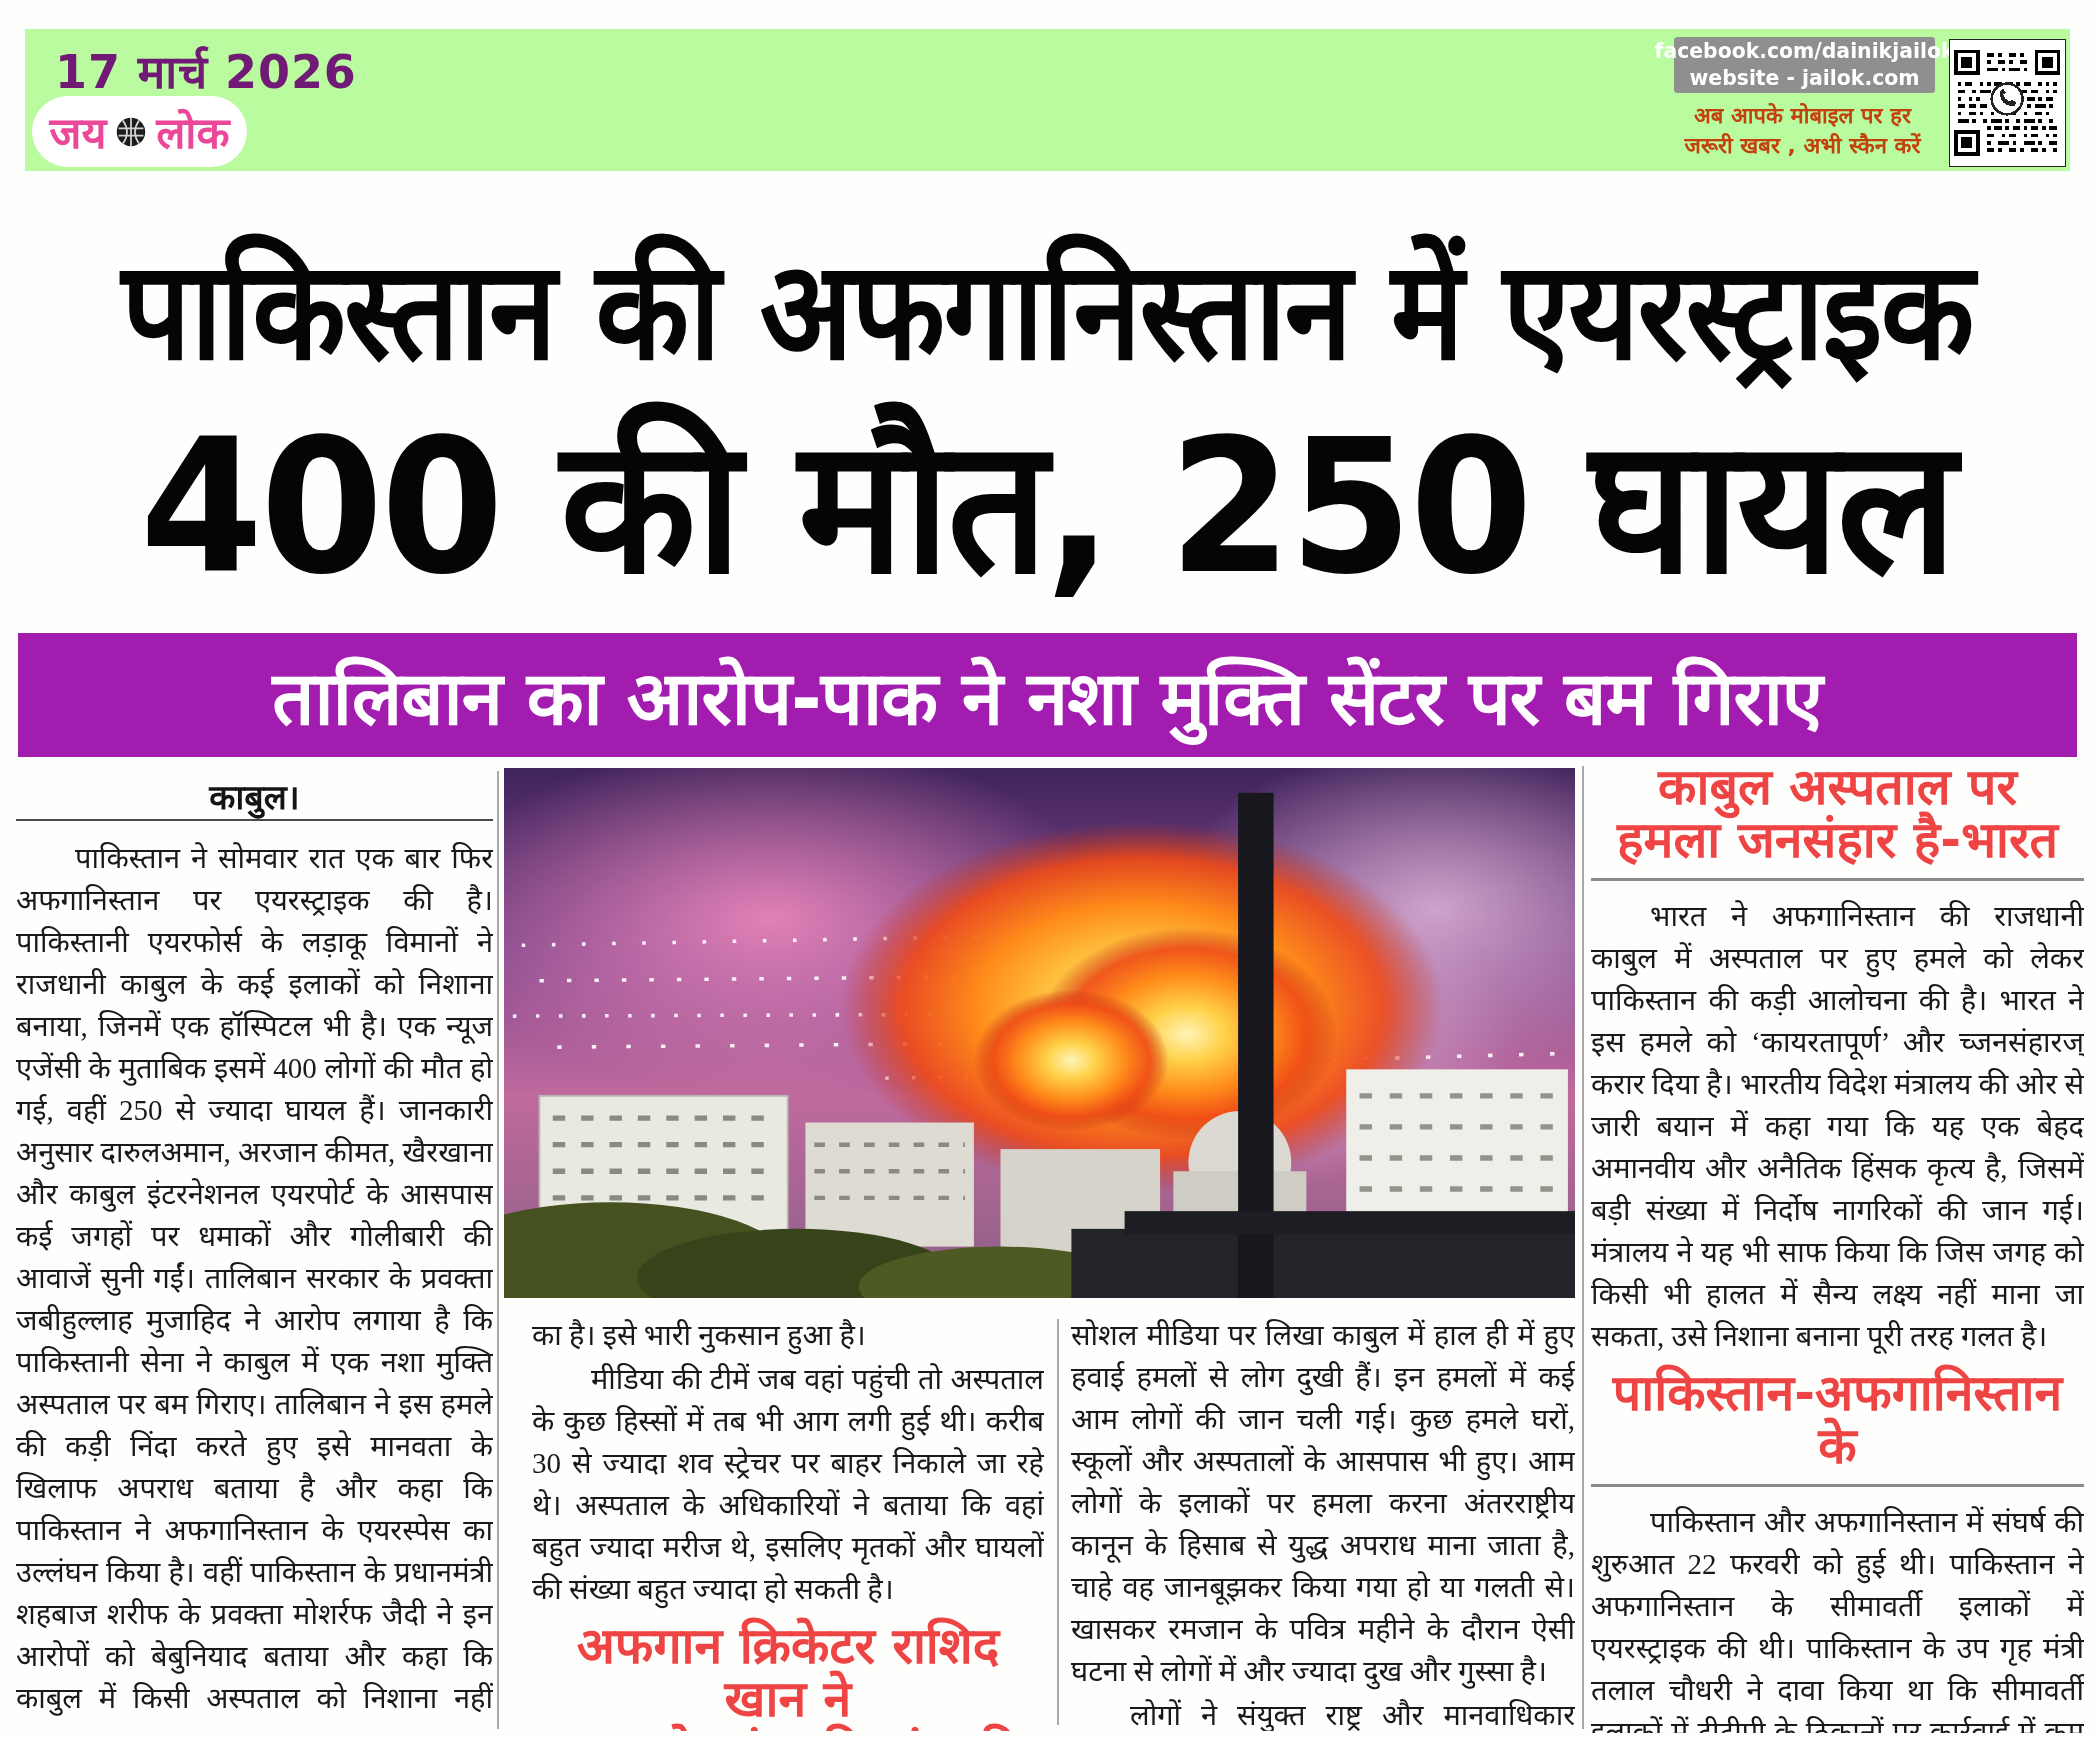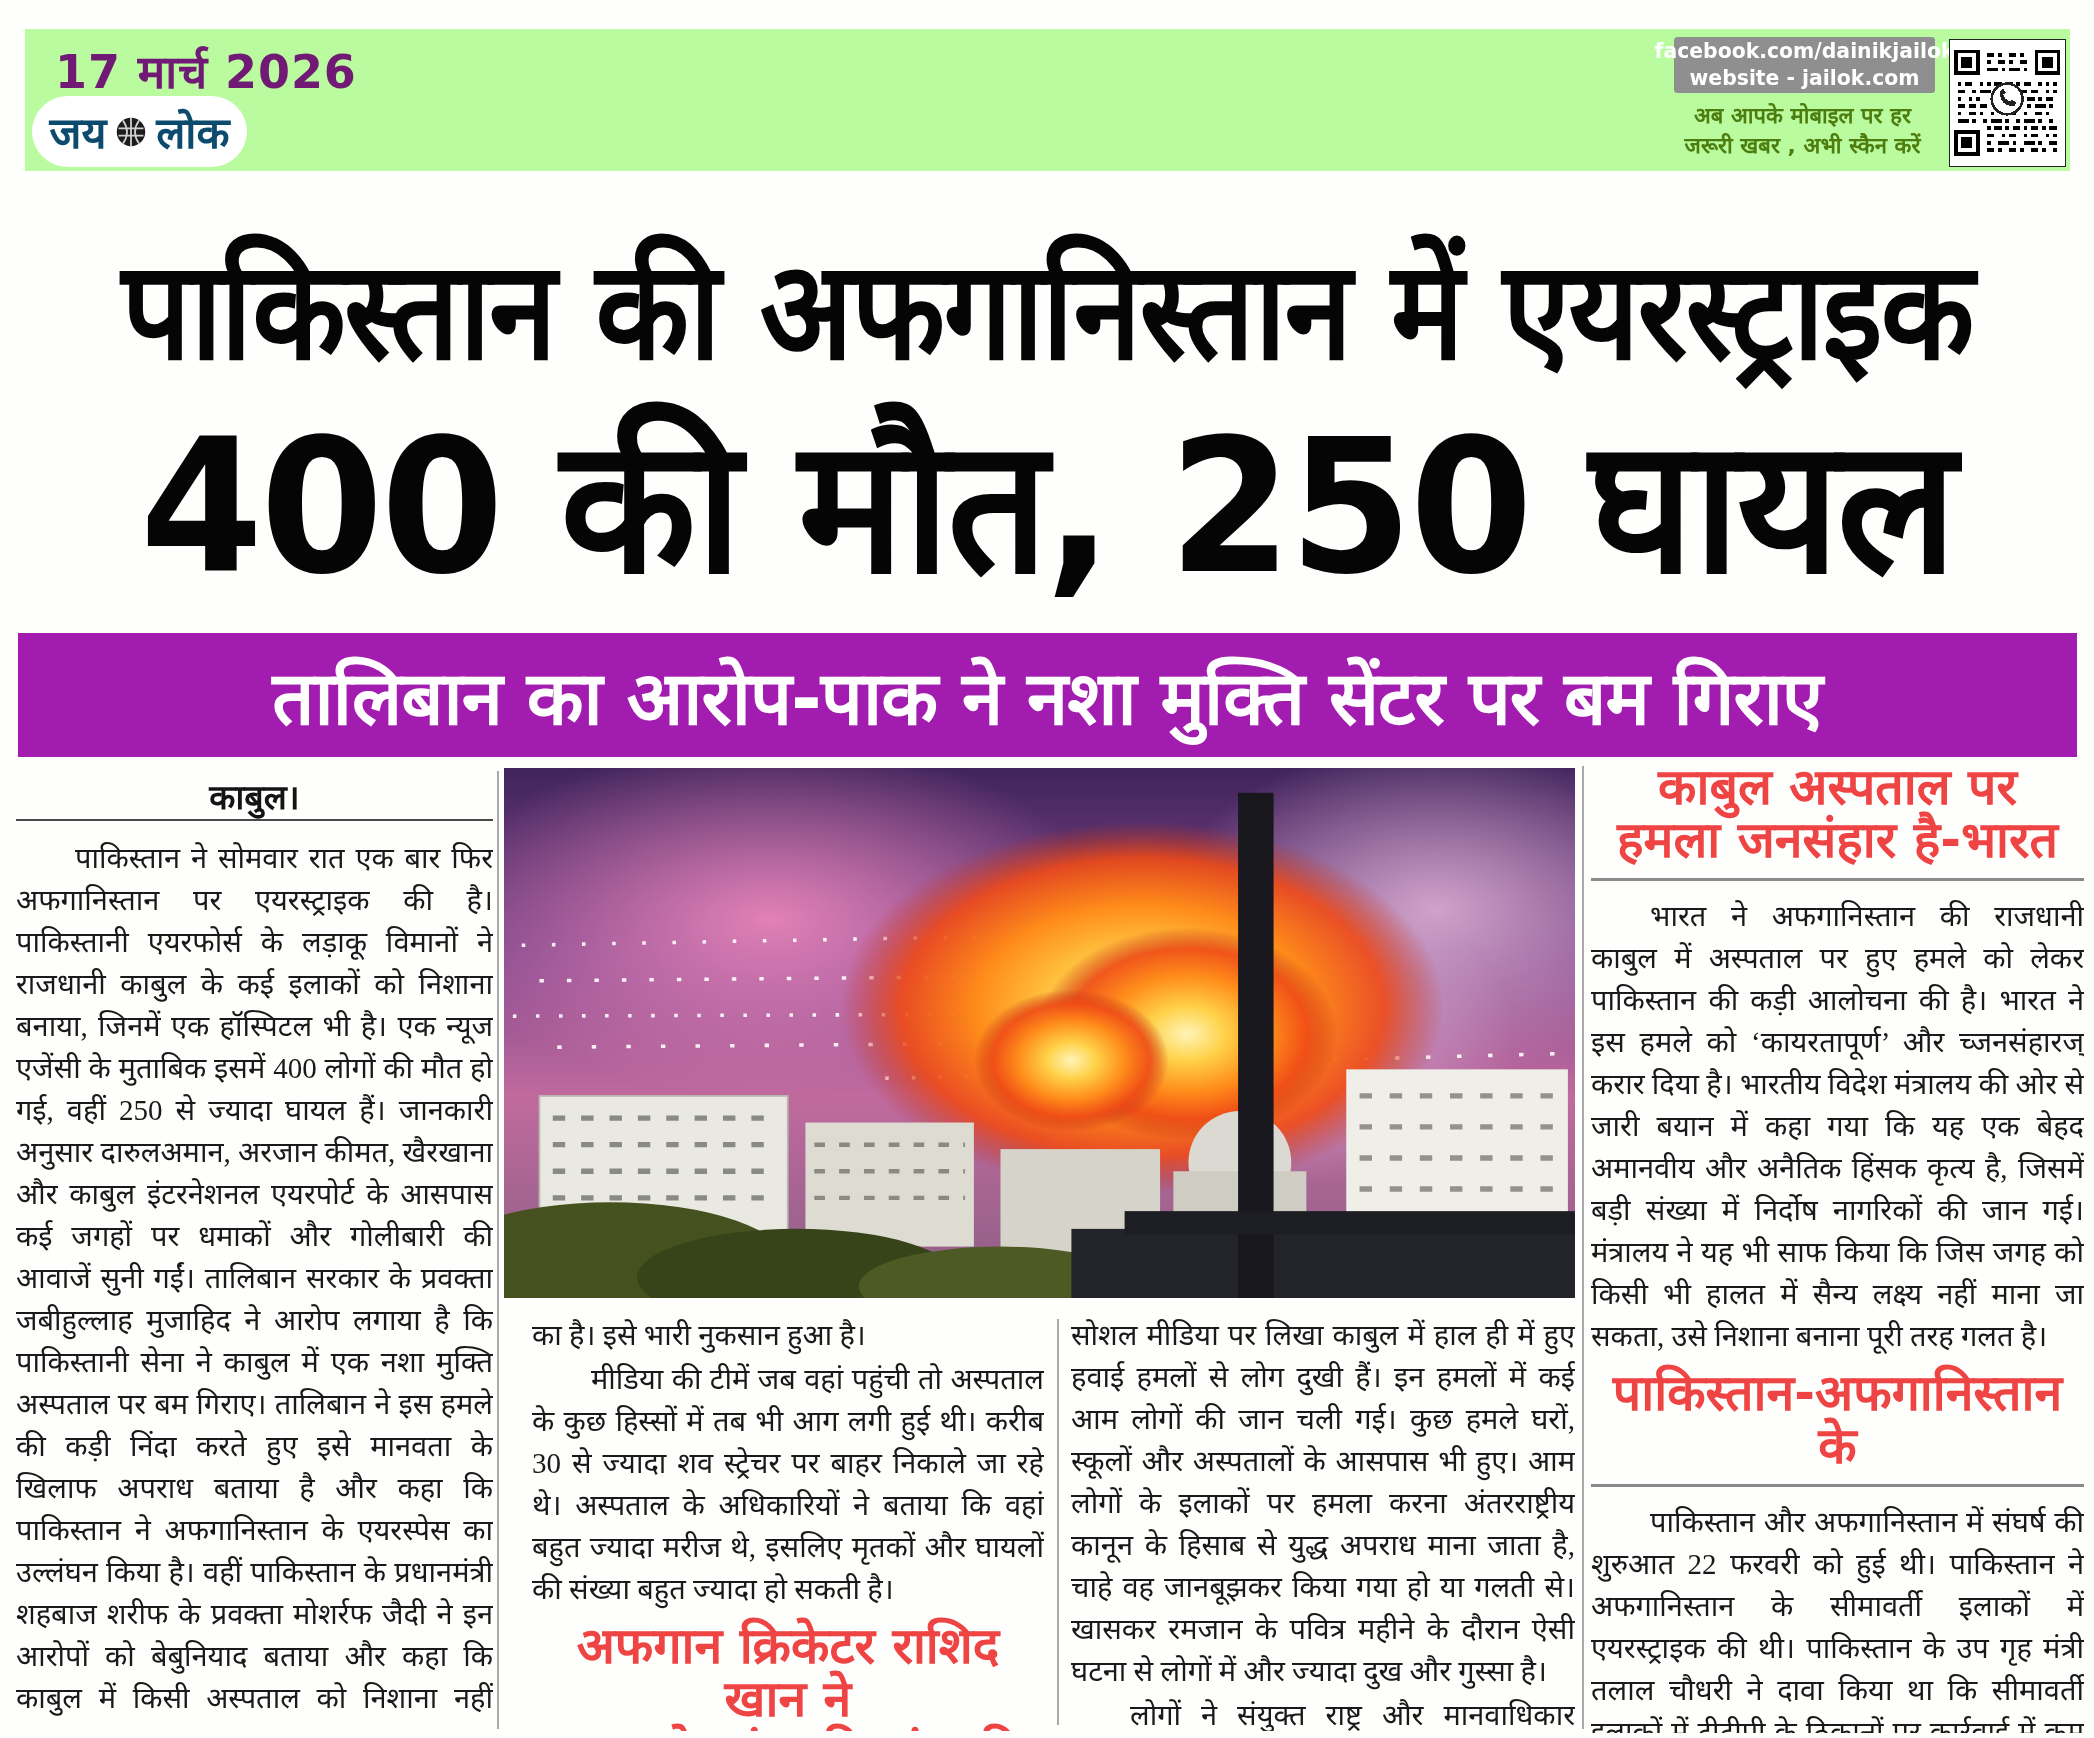--- a/index.html
+++ b/index.html
@@ -7,26 +7,26 @@
     position:relative;width:2094px;height:1739px;margin:0 auto;
     background:#fefefc;overflow:hidden;
     font-family:"Liberation Serif","DejaVu Serif",serif;color:#141414;
   }
   
   .green-band{position:absolute;left:25px;top:29px;width:2045px;height:142px;background:#b9fb9e;}
   .issue-date{position:absolute;left:55px;top:39px;font-family:"DejaVu Sans",sans-serif;
     font-weight:900;font-size:46px;color:#701a75;letter-spacing:0.9px;text-align:right;}
   .logo-pill{position:absolute;left:32px;top:96px;width:215px;height:71px;background:#ffffff;
     border-radius:39px;display:flex;align-items:center;justify-content:center;gap:8.9px;}
-  .logo-word{font-family:"DejaVu Sans",sans-serif;font-weight:900;font-size:43px;color:#0c4a6e;}
+  .logo-word{font-family:"DejaVu Sans",sans-serif;font-weight:900;font-size:43px;color:#ec4899;}
   .fb-box{position:absolute;left:1674px;top:37px;width:261px;height:56px;background:#8f8f8f;
     border-radius:3.5px;display:flex;flex-direction:column;align-items:center;justify-content:center;
     font-family:"DejaVu Sans",sans-serif;font-weight:bold;font-size:20.4px;color:#ffffff;line-height:1.3;}
   .scan-text{position:absolute;left:1656px;top:101px;width:293px;text-align:center;
-    font-family:"DejaVu Sans",sans-serif;font-weight:bold;font-size:22px;color:#4d7c0f;line-height:1.35;}
+    font-family:"DejaVu Sans",sans-serif;font-weight:bold;font-size:22px;color:#c2410c;line-height:1.35;}
   .qr-box{position:absolute;left:1949px;top:39px;width:117px;height:128px;background:#ffffff;
     border:1.8px solid #222;box-sizing:border-box;padding:4.4px;}
   .qr-box svg{width:100%;height:100%;display:block;}
   
   .headline1{position:absolute;left:0;top:222px;width:100%;text-align:center;
     font-family:"DejaVu Sans",sans-serif;font-weight:900;font-size:122px;line-height:1.3;
     color:#050505;letter-spacing:-1.8px;transform:scaleY(1.12);transform-origin:top;}
   .headline2{position:absolute;left:0;top:401px;width:100%;text-align:center;
     font-family:"DejaVu Sans",sans-serif;font-weight:900;font-size:177px;line-height:1.15;
     color:#050505;letter-spacing:-2.7px;transform:scaleY(1.05);transform-origin:top;}

